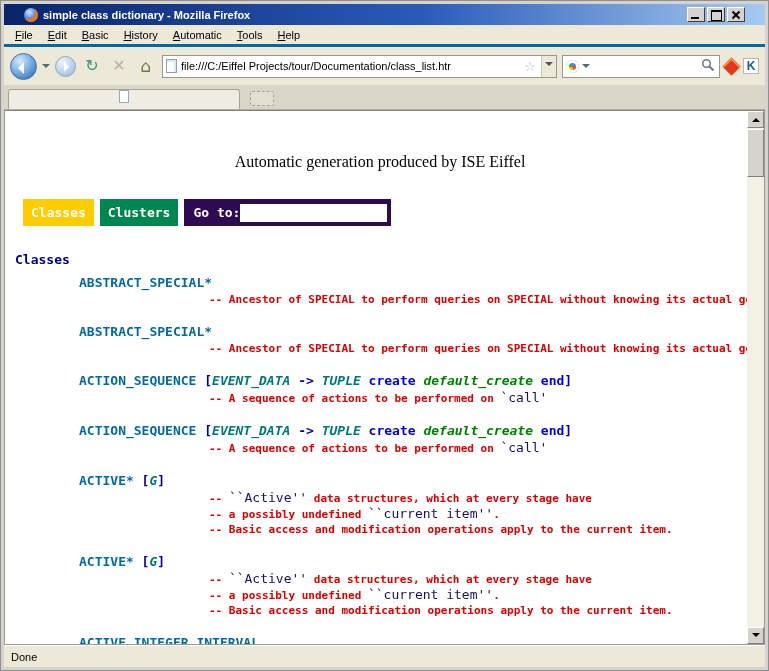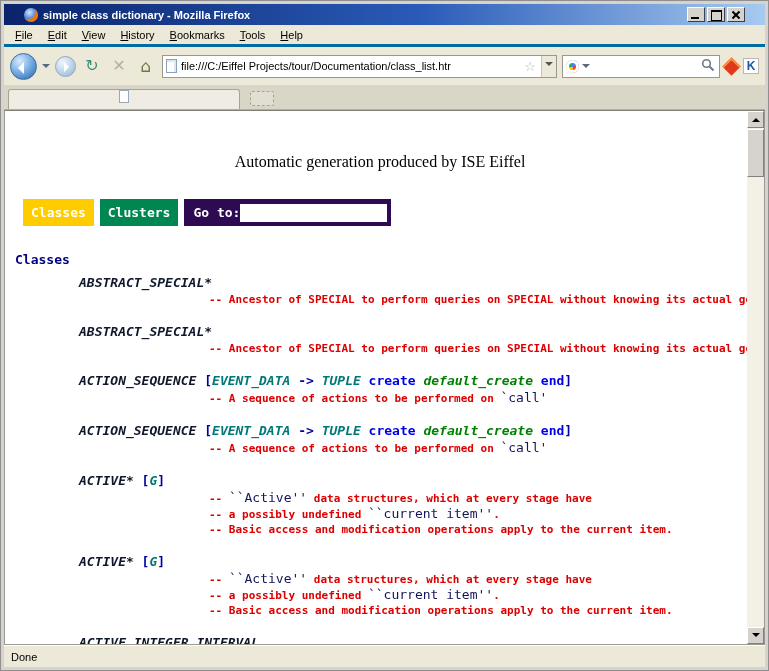--- a/index.html
+++ b/index.html
@@ -108,21 +108,21 @@
   .goto-input { width:147px; height:18px; border:1px solid #fff; background:#fff; outline:none;
                 font-family:"DejaVu Sans Mono",monospace; font-size:12px; }
 
   .section-title { font-family:"DejaVu Sans Mono",monospace; font-size:13px; line-height:16px;
                    font-weight:bold; color:#000080; margin:26px 0 0 2px; }
 
   .class-list { margin:6px 0 0 66px; font-family:"DejaVu Sans Mono",monospace; }
   .entry { margin-bottom:16px; }
   .sig { font-size:13px; line-height:18px; white-space:pre; }
   .cmt-line { font-size:11px; line-height:15px; margin-left:130px; white-space:pre; }
-  .t-cls  { color:#0f172a; font-style:italic; font-weight:bold; }
+  .t-cls  { color:#0369a1; font-weight:bold; }
   .t-pln  { color:#0000a8; font-weight:bold; }
   .t-gen  { color:#007878; font-style:italic; font-weight:bold; }
   .t-kw   { color:#0000e6; font-weight:bold; }
   .t-feat { color:#008000; font-style:italic; font-weight:bold; }
   .t-cmt  { color:#dd0000; font-weight:bold; }
   .t-q    { color:#14145a; font-size:13px; }
 
   
   .vscroll { position:absolute; top:0; right:0; bottom:0; width:17px; background:#f3f1e6; }
   .scroll-btn { position:absolute; left:0; width:17px; height:17px; background:#d6d3ce;
@@ -151,23 +151,23 @@
     <span class="win-buttons">
       <button class="winbtn glyph-min"></button>
       <button class="winbtn glyph-max"></button>
       <button class="winbtn glyph-close"></button>
     </span>
   </div>
 
   <div class="menubar">
       <div class="menu-item">File</div>
       <div class="menu-item">Edit</div>
-      <div class="menu-item">View</div>
+      <div class="menu-item">Basic</div>
       <div class="menu-item">History</div>
-      <div class="menu-item">Bookmarks</div>
+      <div class="menu-item">Automatic</div>
       <div class="menu-item">Tools</div>
       <div class="menu-item">Help</div>
     </div>
 
   <div class="navtools">
     <button class="back-btn">
         <span class="arrow"></span>
       </button>
     <span class="drop-arrow"></span>
     <button class="fwd-btn">

